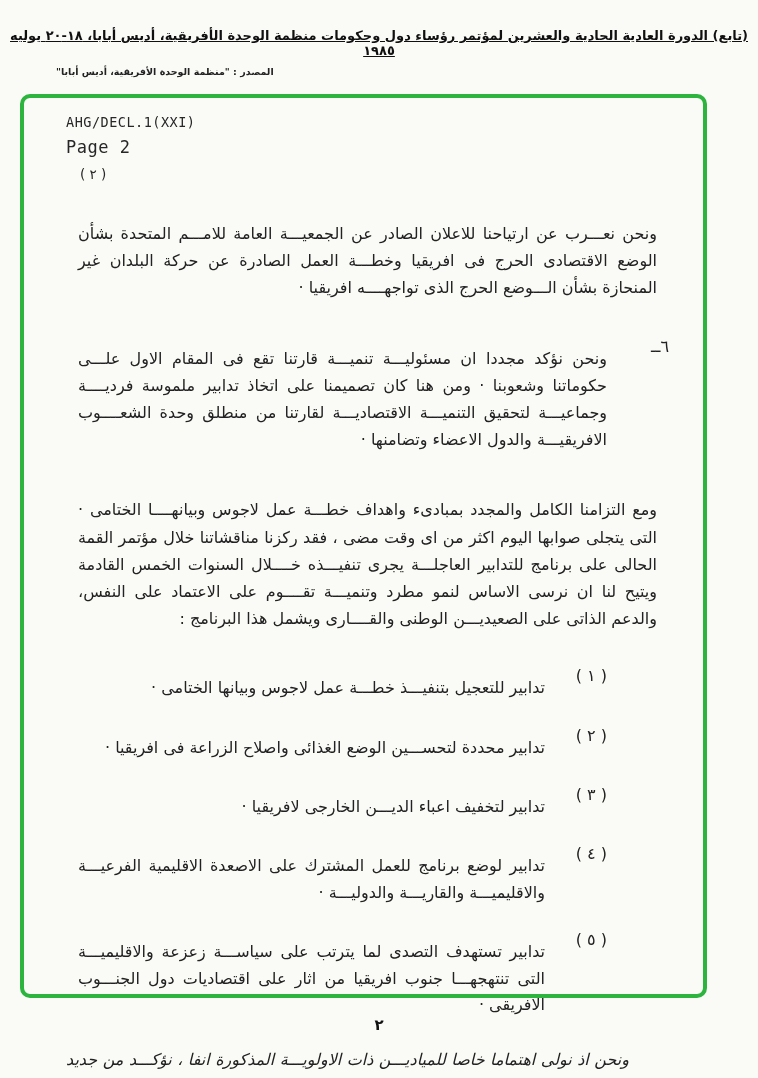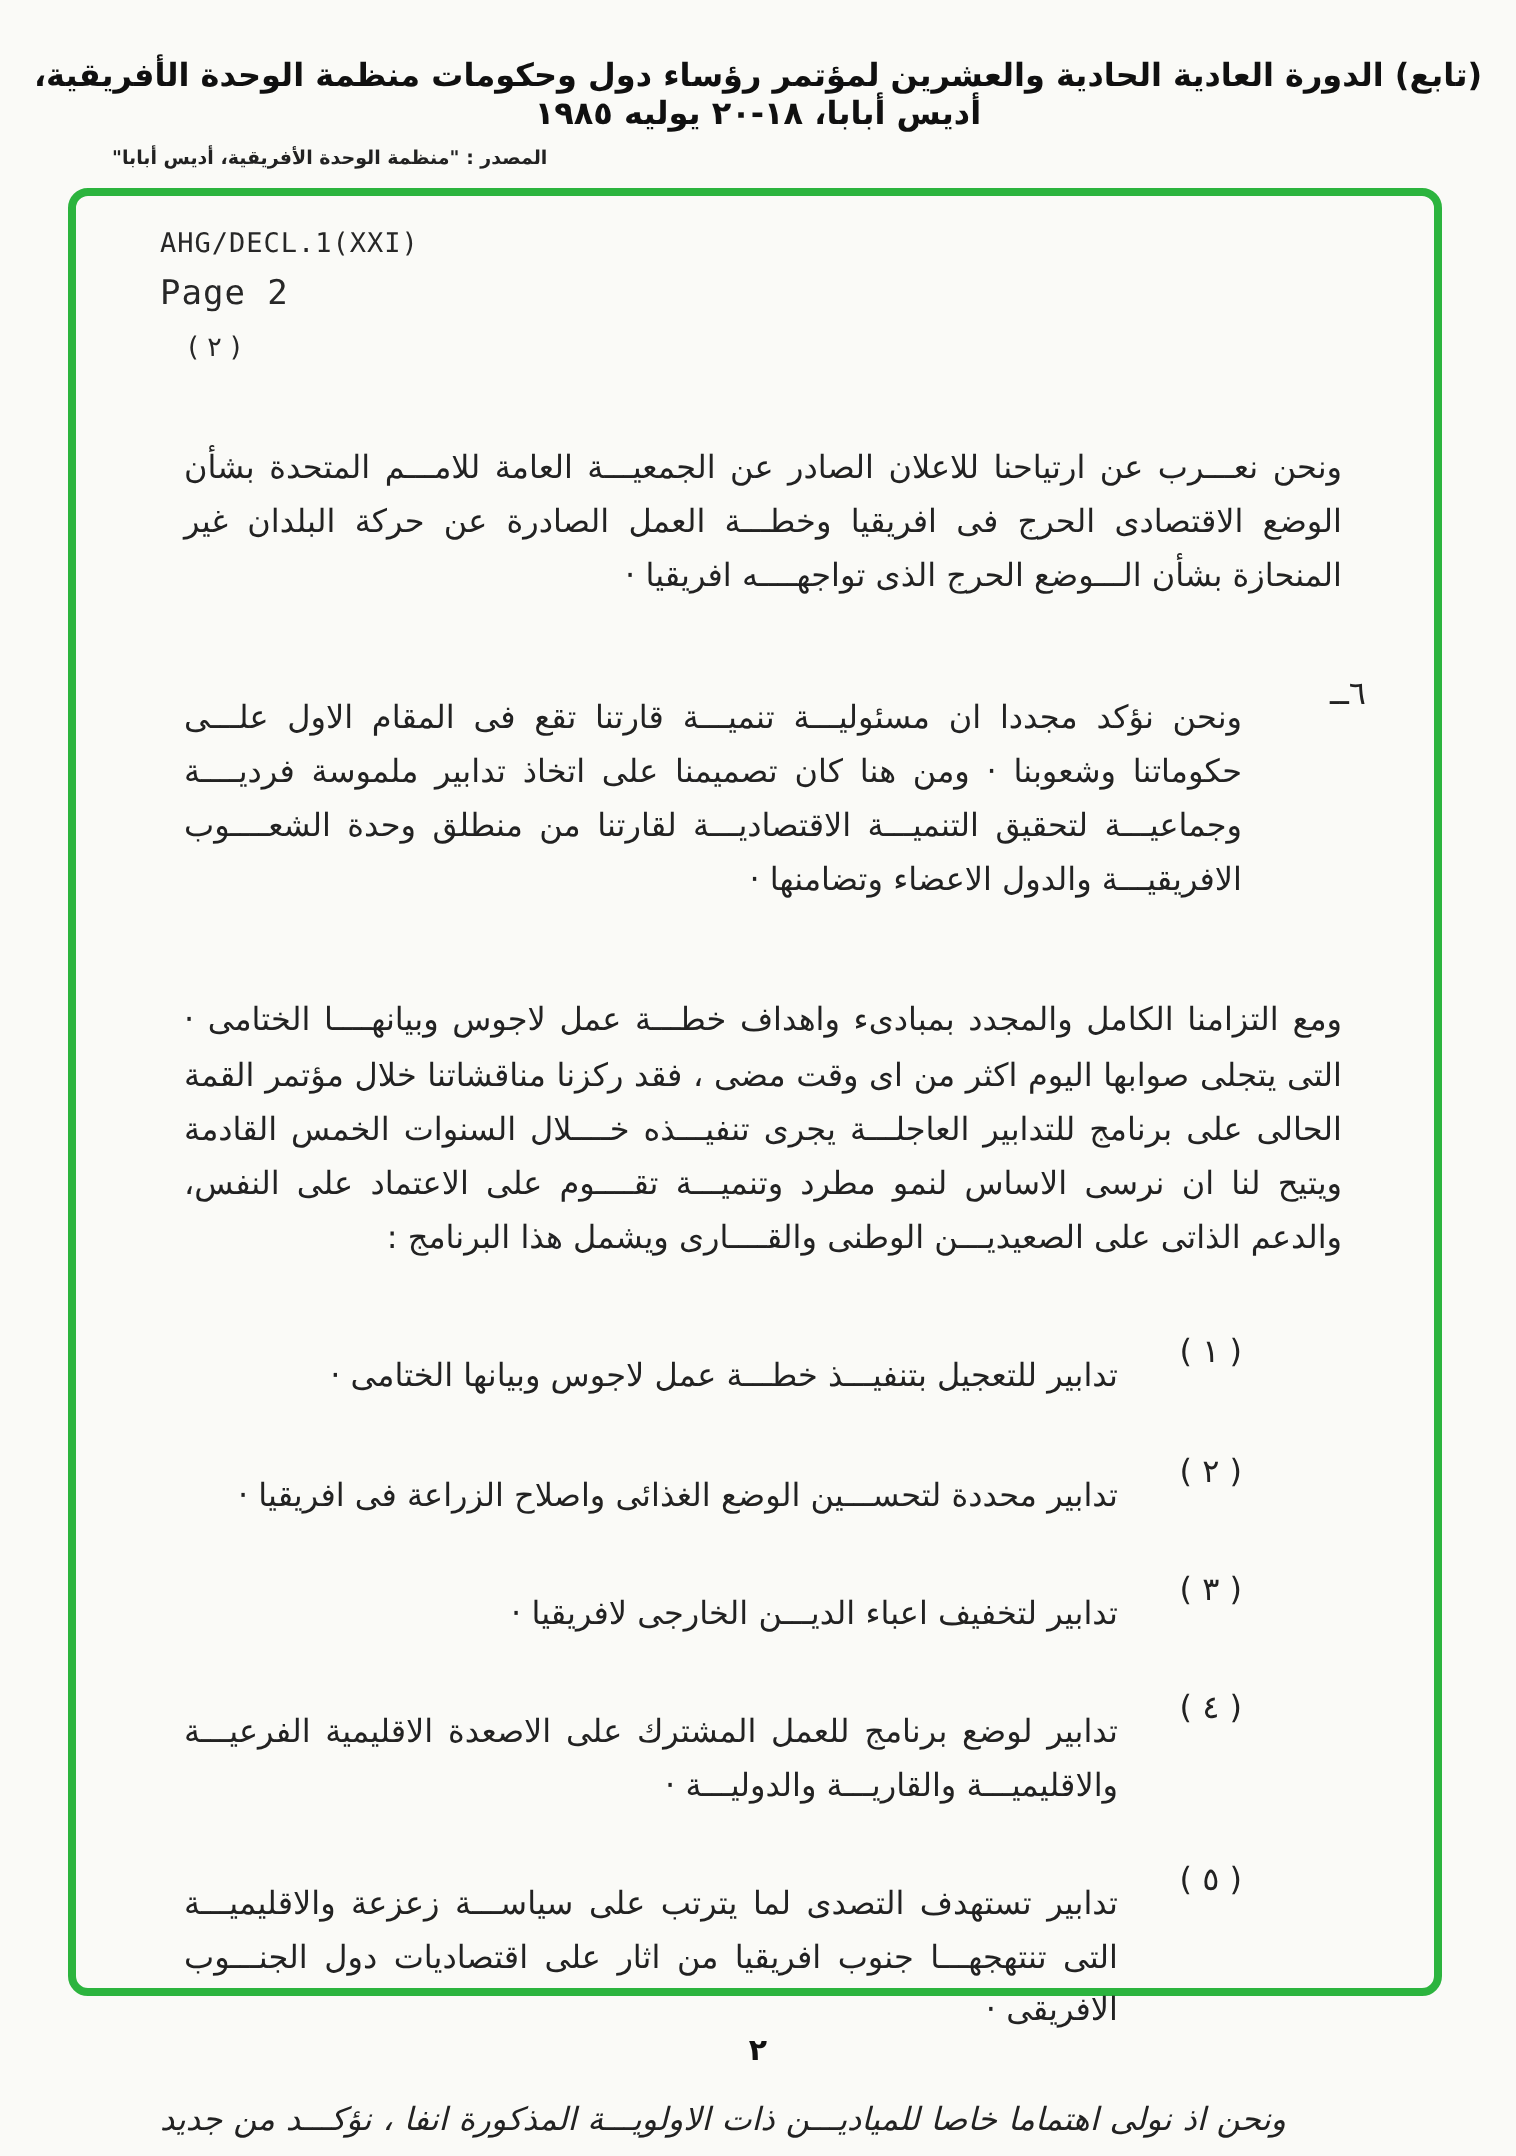--- a/index.html
+++ b/index.html
@@ -9,37 +9,38 @@
     position:relative;
     font-family:"DejaVu Sans",sans-serif;
     color:#1e1e1e;
     overflow:hidden;
   }
   .top-header{
     padding-top:28px;
     text-align:center;
     direction:rtl;
     font-weight:bold;
-    font-size:16px;
+    font-size:13px;
     color:#101010;
     letter-spacing:0.2px;
+    text-decoration:underline;
   }
   .source-line{
     direction:rtl;
     display:inline-block;
     margin:8px 0 0 0;
     padding-left:56px;
     font-size:9.5px;
     font-weight:bold;
     color:#222;
   }
   .source-wrap{text-align:left;}
   .green-box{
     position:absolute;
-    left:34px;top:94px;
+    left:20px;top:94px;
     width:687px;height:904px;
     box-sizing:border-box;
     border:4px solid #2cb43e;
     border-radius:10px;
     padding:16px 34px 0 42px;
     background:transparent;
   }
   .doc-ref{
     font-family:"DejaVu Sans Mono","Liberation Mono",monospace;
     font-size:13.5px;

